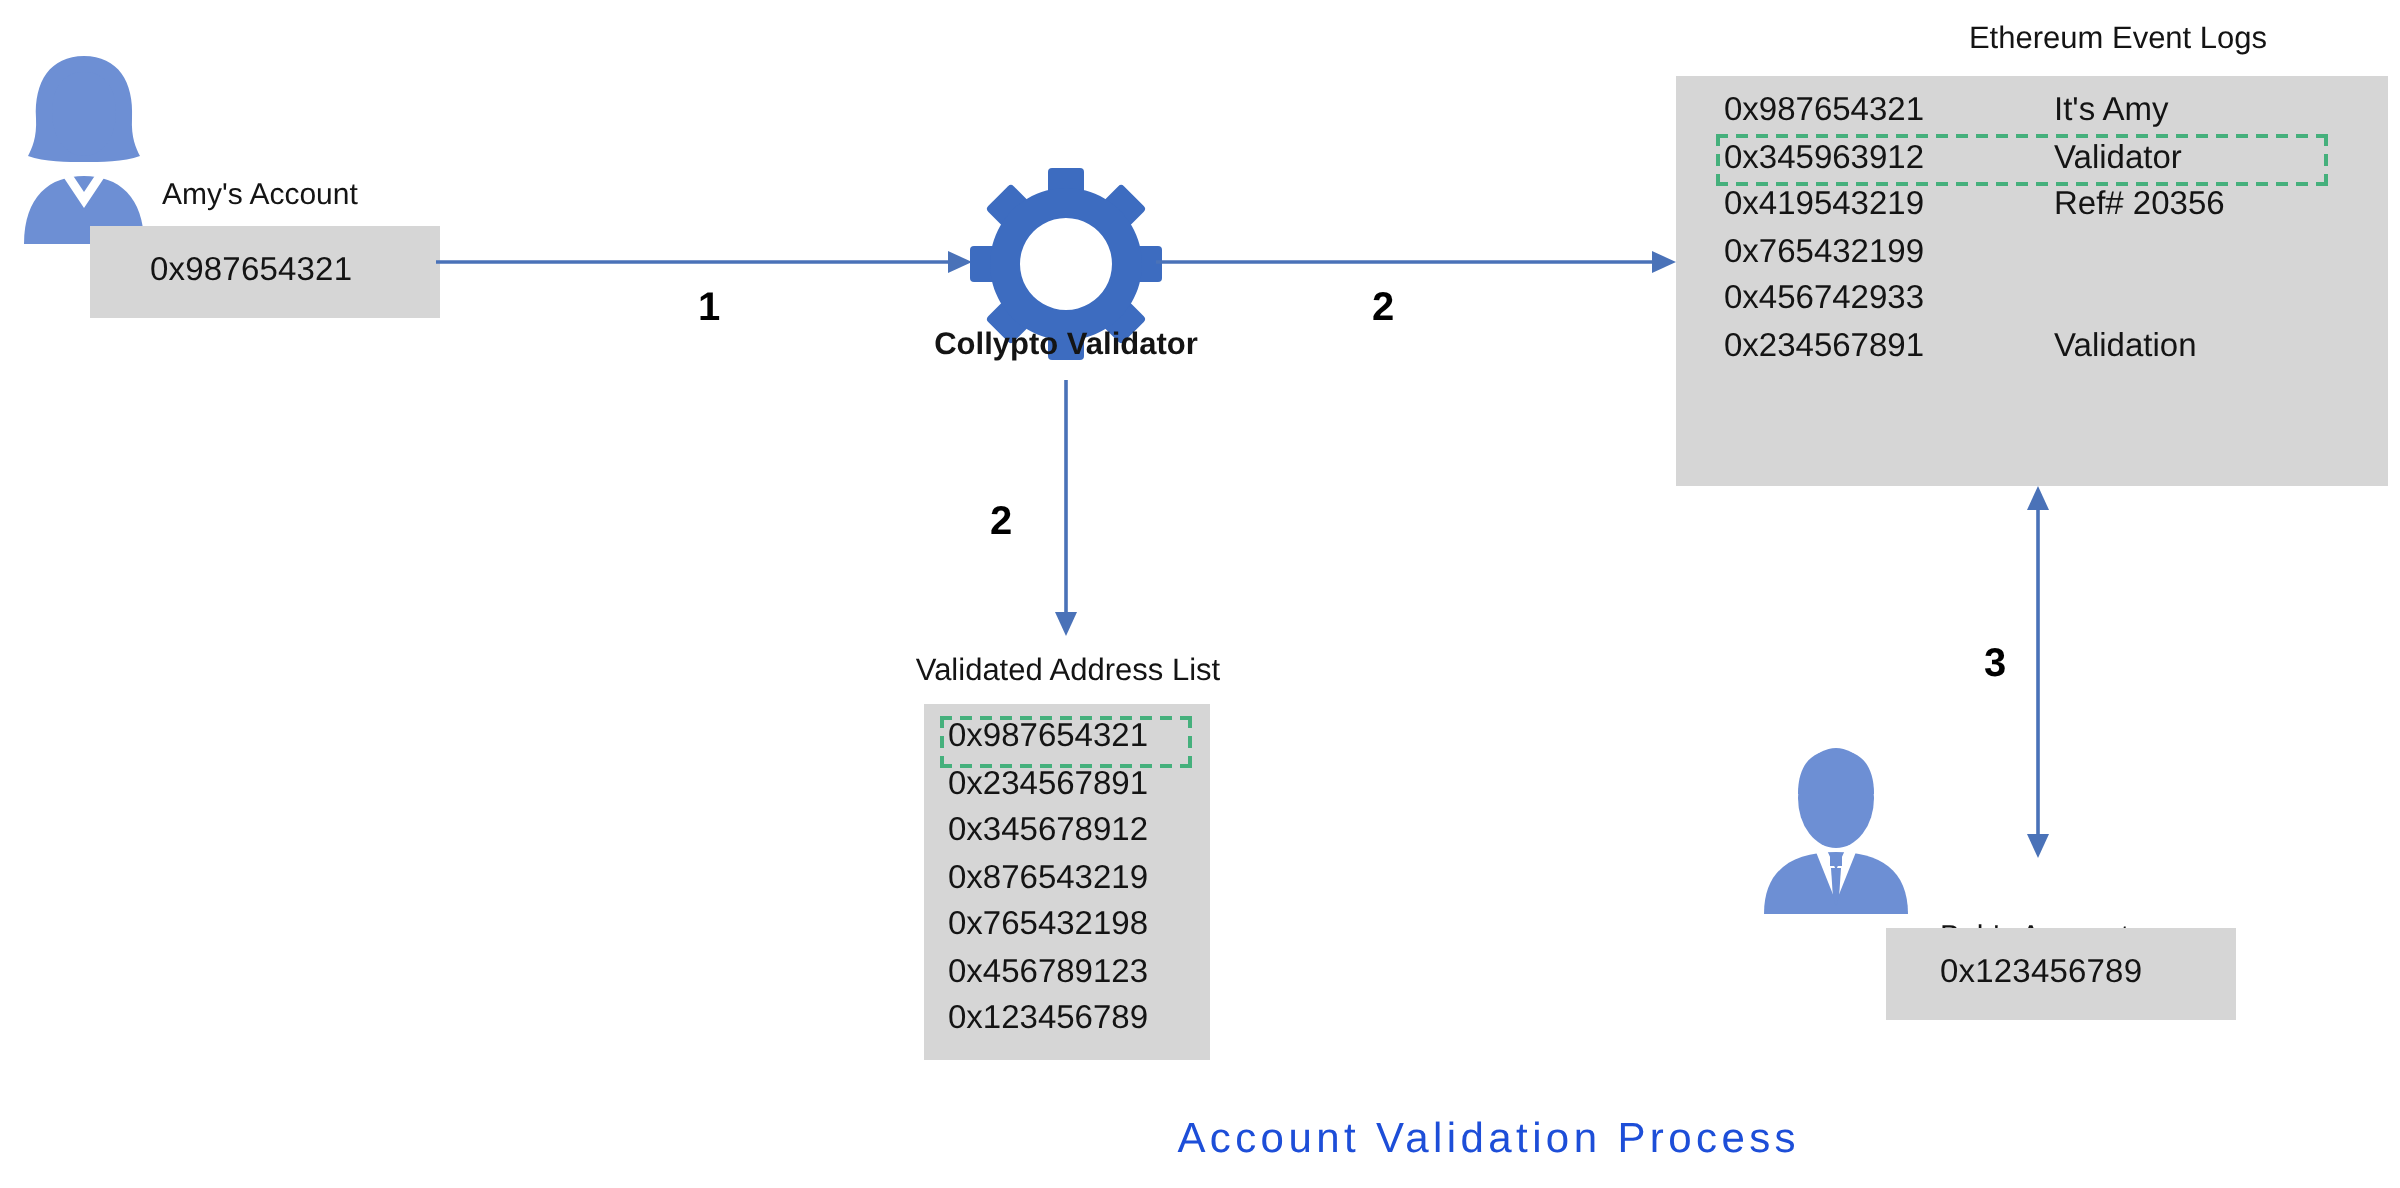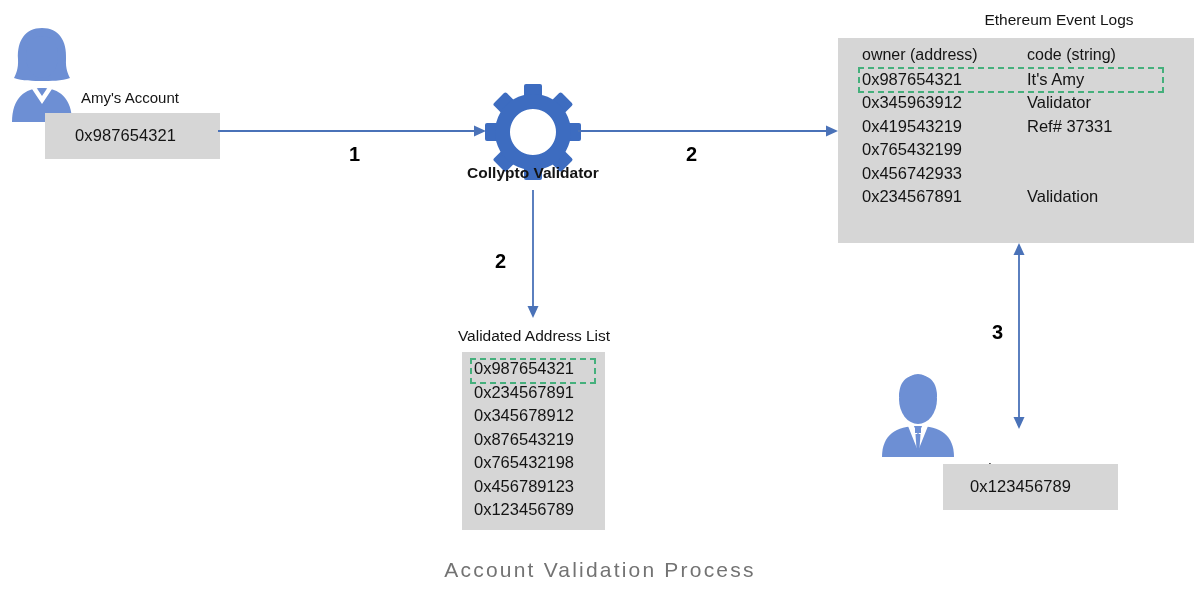--- a/index.html
+++ b/index.html
@@ -41,25 +41,25 @@
     white-space: nowrap;
     letter-spacing: .1px;
   }
   .step-num {
     color: #000000;
     font-size: 20px;
     font-weight: bold;
     white-space: nowrap;
   }
   .page-title {
-    color: #737373;
+    color: #1d4ed8;
     font-size: 21px;
     letter-spacing: 2.2px;
     white-space: nowrap;
-    text-align: center;
+    text-align: right;
   }
 
   
   .log-row {
     position: relative;
     height: 23.5px;
   }
   .col-owner {
     position: absolute;
     left: 0;
@@ -167,39 +167,35 @@
     </svg>
   </div>
   <div class="abs step-num" style="left:495px; top:250px;">2</div>
 
   <div class="abs caption" style="left:884px; top:11px; width:350px;">Ethereum Event Logs</div>
 
   <div class="abs gray-box" style="left:838px; top:38px; width:356px; height:205px;">
 
     <div class="abs" style="left:24px; top:8px; width:320px;">
 
-      <div class="log-row log-head">
-        <span class="col-owner">owner (address)</span>
-        <span class="col-code">code (string)</span>
-      </div>
 
       <div class="log-row">
         <span class="col-owner">0x987654321</span>
         <span class="col-code">It's Amy</span>
       </div>
 
 
       <div class="log-row">
         <span class="col-owner">0x345963912</span>
         <span class="col-code">Validator</span>
       </div>
 
       <div class="log-row">
         <span class="col-owner">0x419543219</span>
-        <span class="col-code">Ref# 37331</span>
+        <span class="col-code">Ref# 20356</span>
       </div>
 
       <div class="log-row">
         <span class="col-owner">0x765432199</span>
         <span class="col-code"></span>
       </div>
 
       <div class="log-row">
         <span class="col-owner">0x456742933</span>
         <span class="col-code"></span>

